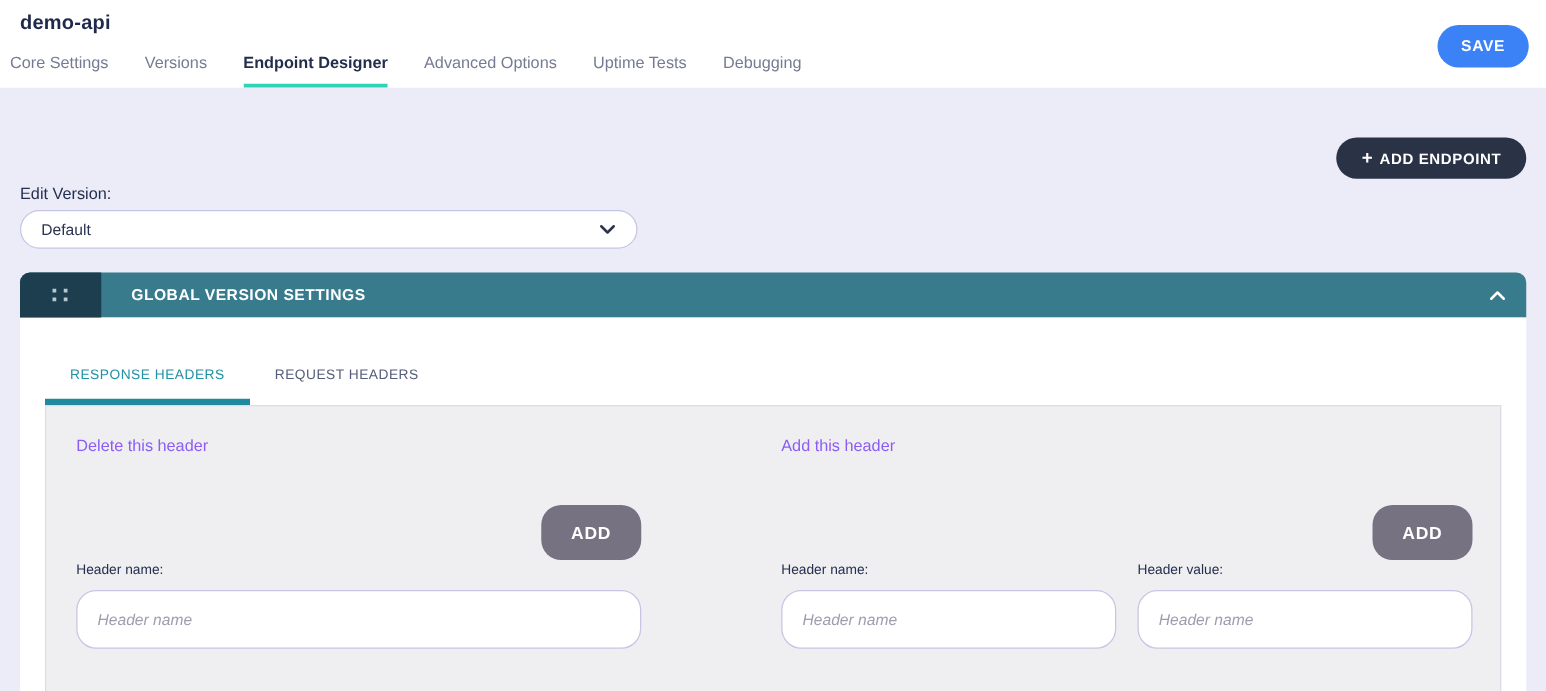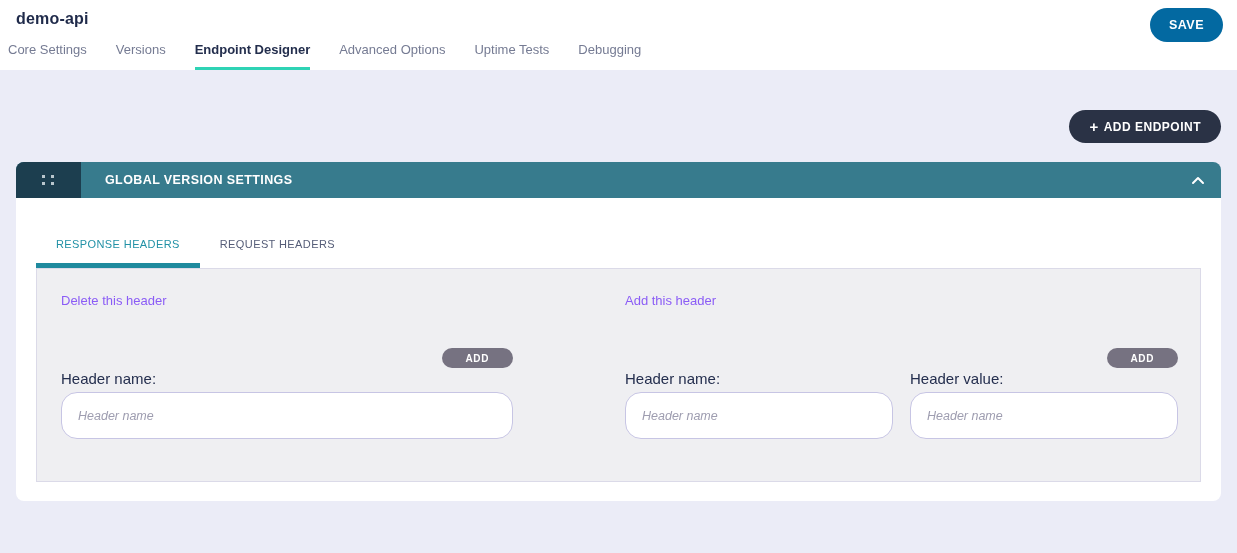--- a/index.html
+++ b/index.html
@@ -2,21 +2,21 @@
 <html><head>
 <meta charset="utf-8">
 <style>
   * { margin:0; padding:0; box-sizing:border-box; }
   html,body { width:1237px; height:553px; font-family:"Liberation Sans", sans-serif; background:#ffffff; overflow:hidden; }
 
   
   .top { background:#ffffff; height:70px; position:relative; padding:0 16px; }
   .title-row { display:flex; align-items:flex-start; justify-content:space-between; padding-top:10px; }
   .page-title { font-size:16px; font-weight:bold; color:#1f2a4a; letter-spacing:0.2px; }
-  .save-btn { position:absolute; top:8px; right:14px; background:#0369a1; color:#ffffff;
+  .save-btn { position:absolute; top:20px; right:14px; background:#3b82f6; color:#ffffff;
               border:none; border-radius:17px; padding:10px 19px; font-size:12.5px; font-weight:bold;
               letter-spacing:0.5px; cursor:pointer; font-family:inherit; }
   .main-tabs { display:flex; gap:29px; position:absolute; bottom:0; left:8px; }
   .mtab { font-size:13px; color:#757b93; padding-bottom:10px; cursor:pointer; border-bottom:3px solid transparent; }
   .mtab.active { color:#232e4d; font-weight:bold; border-bottom:3px solid #2fd3b5; }
 
   
   .main { background:#ebecf7; height:483px; padding:0 16px; }
   .toolbar { display:flex; justify-content:flex-end; padding-top:40px; }
   .add-endpoint { background:#2a3245; color:#ffffff; border:none; border-radius:17px; height:33px;
@@ -44,23 +44,23 @@
   .htabs { display:flex; }
   .htab { font-size:11px; letter-spacing:0.4px; color:#555d78; padding:0 20px 13px 20px;
           border-bottom:5px solid transparent; cursor:pointer; }
   .htab.active { color:#2191a6; border-bottom:5px solid #1f8a9e; }
 
   .panel { background:#efeff2; border:1px solid #dbdae8; display:flex; padding:24px 22px 42px 24px; }
   .col-left { width:456px; margin-right:112px; display:flex; flex-direction:column; }
   .col-right { flex:1; display:flex; flex-direction:column; }
   .sec-title { font-size:13px; color:#8b5cf6; height:15px; }
   .add-btn { align-self:flex-end; margin-top:40px; background:#767281; color:#ffffff; border:none;
-             border-radius:16px; height:20px; padding:0 24px; font-size:10px; font-weight:bold;
+             border-radius:16px; height:44px; padding:0 24px; font-size:14px; font-weight:bold;
              letter-spacing:0.6px; cursor:pointer; font-family:inherit; }
-  .field-label { display:block; margin-top:2px; font-size:15px; color:#242e4e; height:14px; }
+  .field-label { display:block; margin-top:2px; font-size:11px; color:#242e4e; height:14px; }
   .text-input { margin-top:8px; width:100%; height:47px; background:#ffffff; border:1px solid #c7c5e4;
                 border-radius:16px; padding:0 16px; font-size:12.5px; color:#2b3350; font-family:inherit; outline:none; }
   .text-input::placeholder { color:#9e9db0; font-style:italic; }
   .fields { display:flex; gap:17px; }
   .field { width:268px; }
 </style>
 </head>
 <body>
 
 <div class="top">
@@ -79,20 +79,29 @@
 </div>
 
 <div class="main">
   <div class="toolbar">
     <button class="add-endpoint">
       <span class="plus">+</span>
       <span>ADD ENDPOINT</span>
     </button>
   </div>
 
+  <div class="version-block">
+    <label class="version-label">Edit Version:</label>
+    <div class="select">
+      <span class="select-value">Default</span>
+      <svg width="14" height="9" viewBox="0 0 14 9">
+        <polyline points="2,2 7,7 12,2" fill="none" stroke="#2b3350" stroke-width="2" stroke-linecap="round" stroke-linejoin="round"></polyline>
+      </svg>
+    </div>
+  </div>
 
   <section class="card">
     <div class="card-bar">
       <div class="drag-handle">
         <span class="dots">
             <i></i>
             <i></i>
             <i></i>
             <i></i>
           </span>

